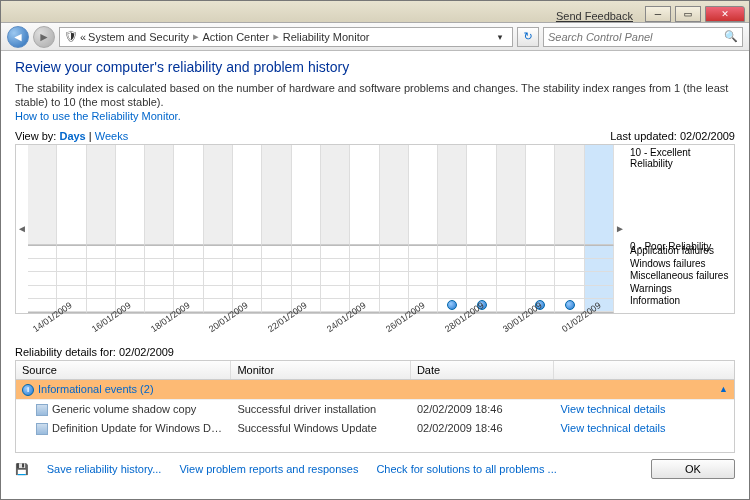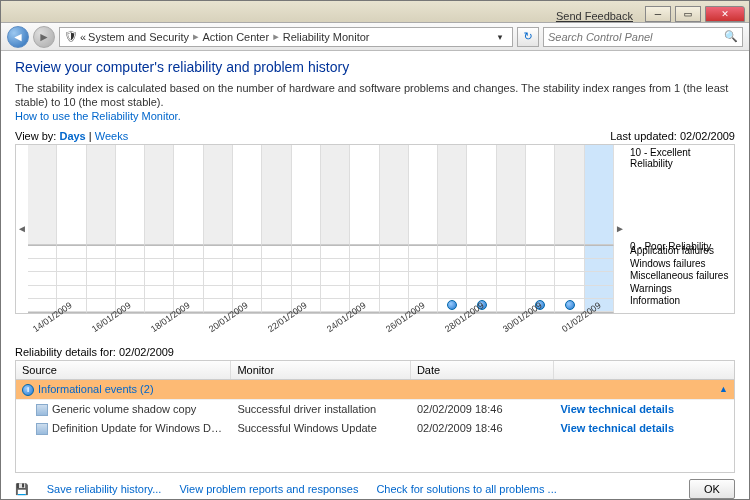--- a/index.html
+++ b/index.html
@@ -12,21 +12,21 @@
 .nav-btn-back,.nav-btn-fwd { width: 22px; height: 22px; border-radius: 50%; border: 1px solid #5b8cc4; background: radial-gradient(circle at 30% 30%, #9cc8f0, #2a6db8); color: #fff; display: flex; align-items: center; justify-content: center; font-size: 12px; }
 .nav-btn-fwd { background: radial-gradient(circle at 30% 30%, #ddd, #aaa); border-color:#aaa; color:#666; }
 .breadcrumb { flex: 1; height: 20px; border: 1px solid #aaa; background: #fff; display: flex; align-items: center; padding: 0 4px; font-size: 11px; color: #333; gap:2px;}
 .breadcrumb span.sep { color: #888; margin: 0 2px; }
 .bc-end { display:flex; margin-left:auto; gap:2px;}
 .bc-btn { width:16px; height:16px; border:none; background:transparent; font-size:9px; color:#333;}
 .refresh-btn { width:22px; height:20px; border:1px solid #aaa; background:linear-gradient(#fff,#e5e5e5); color:#06c; font-size:11px;}
 .search { width: 200px; height: 20px; border: 1px solid #aaa; background: #fff; display: flex; align-items: center; padding: 0 4px; position:relative;}
 .search input { border: none; outline: none; width: 100%; font-size: 11px; font-style: italic; color: #888; }
 .search .mag { position:absolute; right:4px; font-size:11px; color:#555;}
-.content { background: #fff; height: calc(100% - 50px); padding: 8px 14px 0 14px; overflow: hidden; display:flex; flex-direction:column;}
+.content { background: #fff; height: calc(100% - 50px); padding: 8px 14px 20px 14px; overflow: hidden; display:flex; flex-direction:column;}
 h1 { color: #003399; font-size: 14px; font-weight: normal; margin-bottom: 6px; }
 .desc { font-size: 11px; color: #333; line-height: 1.3; }
 .link { color: #0066cc; cursor: pointer; }
 .row-meta { display:flex; justify-content:space-between; margin-top:8px; font-size:11px;}
 .chart-wrap { display:flex; border:1px solid #ccc; margin-top:2px; height:170px; }
 .chart-nav { width:12px; background:#fff; display:flex; align-items:center; justify-content:center; color:#666; font-size:10px;}
 .chart-grid { flex:1; display:grid; grid-template-columns: repeat(20, 1fr); grid-template-rows: 60% 40%; position:relative;}
 .chart-cell { border-right:1px solid #ddd; border-bottom:1px solid #ccc; }
 .chart-cell.dim { background:#eee; }
 .chart-cell.sel { background:#cde5fb; }
@@ -38,24 +38,24 @@
 .chart-legend .top{height:60%;} .chart-legend .bot{height:40%; display:flex; flex-direction:column;}
 .chart-legend .bot span{line-height:1.25;}
 .info-dot { width:10px;height:10px;border-radius:50%;background:radial-gradient(circle at 35% 35%,#9cf,#27c);border:1px solid #06a;display:inline-block;margin:auto;}
 .details-hdr { margin-top:4px; font-size:11px;}
 .table { border:1px solid #ccc; margin-top:2px; flex:1; overflow:hidden;}
 .thead { display:grid; grid-template-columns: 30% 25% 20% 25%; background:linear-gradient(#fdfdfd,#eee); border-bottom:1px solid #ccc;}
 .thead div { padding:3px 6px; border-right:1px solid #ddd; font-size:11px;}
 .group-row { background:#fdba74; padding:3px 6px; color:#06c; border-bottom:1px solid #eee; display:flex; justify-content:space-between; align-items:center;}
 .trow { display:grid; grid-template-columns: 30% 25% 20% 25%; padding:2px 0;}
 .trow div { padding:1px 6px; font-size:11px; color:#333; white-space:nowrap; overflow:hidden; text-overflow:ellipsis;}
-.trow .act { color:#06c;font-weight:bold;}
+.trow .act { color:#06c;}
 .footer { display:flex; align-items:center; gap:18px; padding:6px 0 0 0;}
 .footer .link{font-size:11px;}
-.ok-btn { margin-left:auto; width:46px; height:20px; border:1px solid #888; background:linear-gradient(#fdfdfd,#e5e5e5); border-radius:2px; font-size:11px;}
+.ok-btn { margin-left:auto; width:84px; height:20px; border:1px solid #888; background:linear-gradient(#fdfdfd,#e5e5e5); border-radius:2px; font-size:11px;}
 .info-ico { width:12px;height:12px;border-radius:50%;background:radial-gradient(circle at 35% 35%,#9cf,#27c);border:1px solid #06a;display:inline-flex;align-items:center;justify-content:center;color:#fff;font-size:8px;font-weight:bold;margin-right:4px;vertical-align:middle;}
 .row-ico { width:12px;height:12px;background:linear-gradient(#cde,#9bd);border:1px solid #8ac;display:inline-block;margin:0 4px 0 14px;vertical-align:middle;}
 .chev{color:#06c;font-size:9px;}
 </style>
 </head>
 <body>
 
 <div class="titlebar">
   <a>Send Feedback</a>
   <span class="win-btn">─</span>

